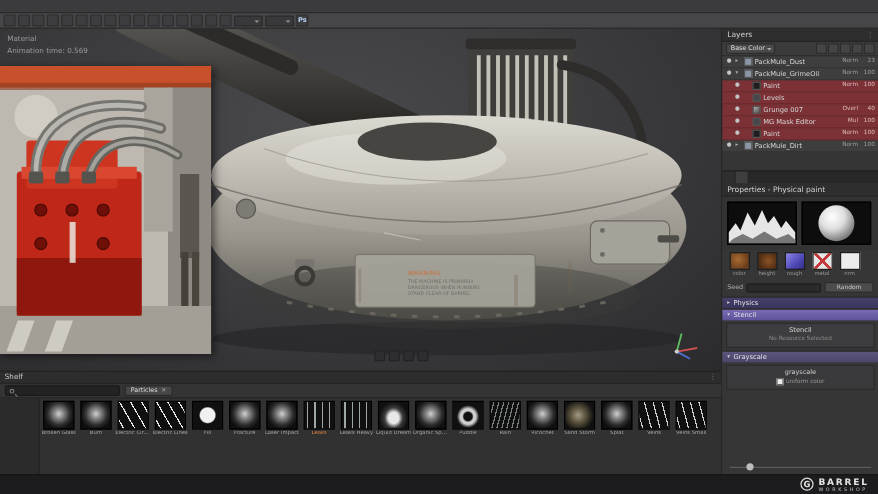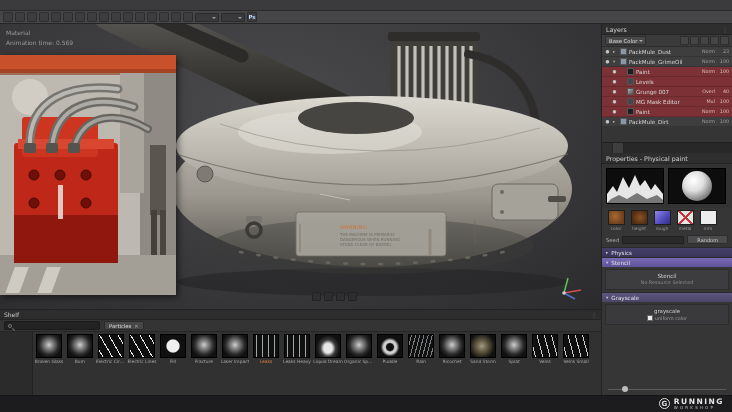--- a/index.html
+++ b/index.html
@@ -580,19 +580,19 @@
   <div class="statusbar">
     <div class="status-tabs">
       <span class="status-tab"></span>
         <span class="status-tab"></span>
         <span class="status-tab"></span>
         <span class="status-tab"></span>
     </div>
     <div class="brand">
       <span class="brand-mark">G</span>
       <span class="brand-text">
-        <span class="brand-top">RUNNING</span>
+        <span class="brand-top">BARREL</span>
         <span class="brand-bottom">WORKSHOP</span>
       </span>
     </div>
   </div>
 
 </div>
 
 </body></html>

